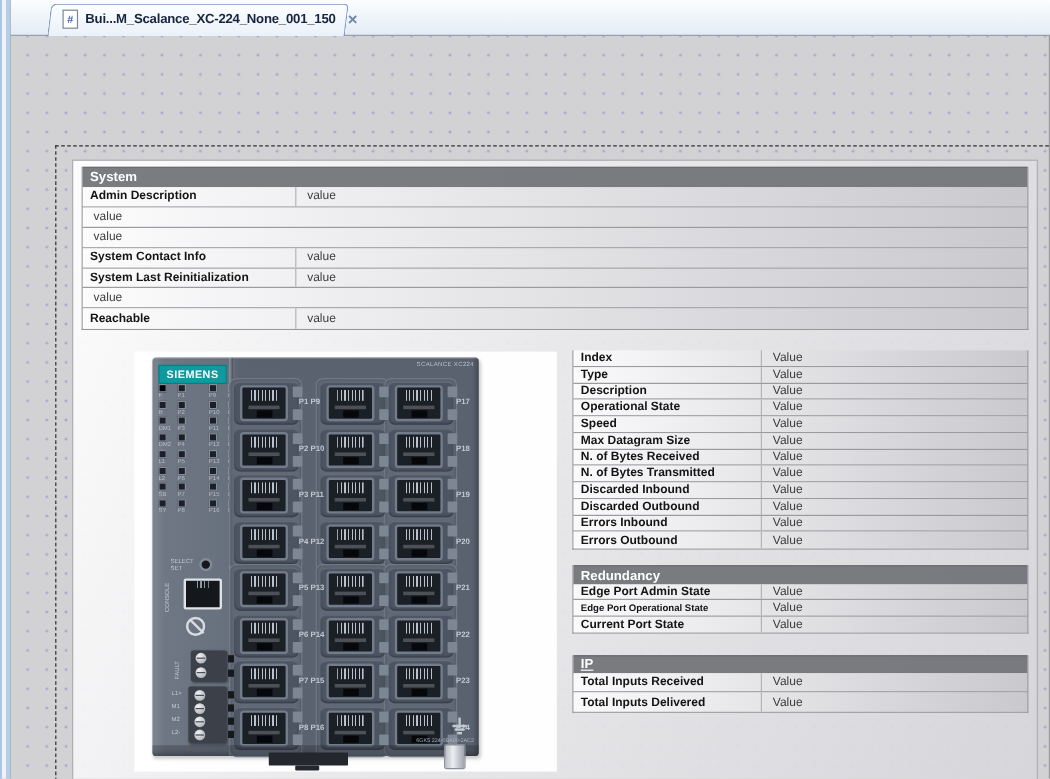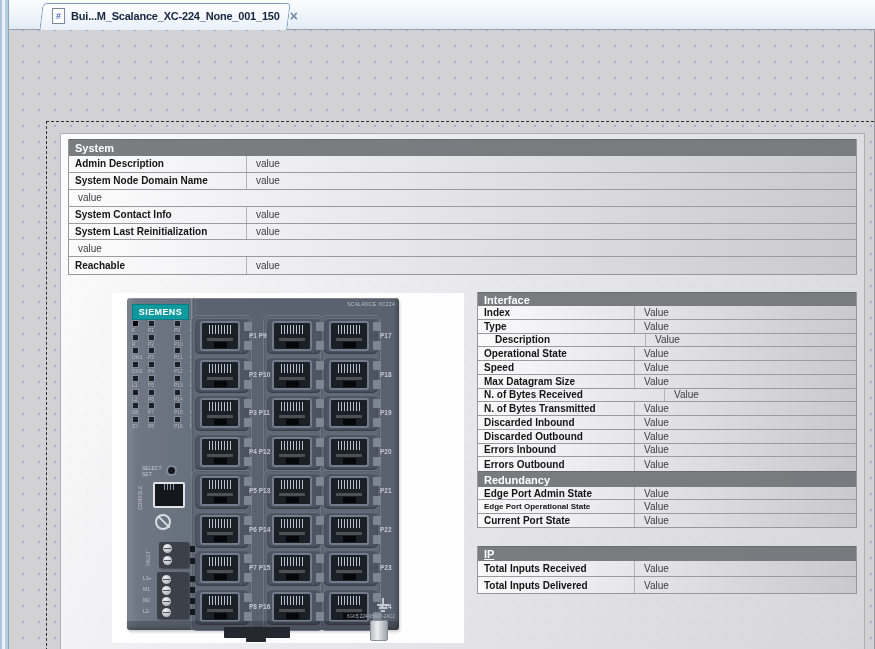--- a/index.html
+++ b/index.html
@@ -124,21 +124,20 @@
   <div id="panel"></div>
 
   <div id="tables-root">
       <div class="tbl" style="left: 59px; top: 109px; width: 789px;">
         <div class="tbl-h" style="height: 17px;">System</div>
         <div class="tbl-r" style="height: 16.9px;">
           <div class="tbl-l" style="width: 178px;">Admin Description</div>
           <div class="tbl-v">value</div>
         </div>
         <div class="tbl-r" style="height: 16.9px;">
-          <div class="tbl-l" style="width: 178px;">System Node Domain Name</div>
           <div class="tbl-v">value</div>
         </div>
         <div class="tbl-r" style="height: 16.9px;">
           <div class="tbl-v">value</div>
         </div>
         <div class="tbl-r" style="height: 16.9px;">
           <div class="tbl-l" style="width: 178px;">System Contact Info</div>
           <div class="tbl-v">value</div>
         </div>
         <div class="tbl-r" style="height: 16.9px;">
@@ -147,47 +146,46 @@
         </div>
         <div class="tbl-r" style="height: 16.9px;">
           <div class="tbl-v">value</div>
         </div>
         <div class="tbl-r" style="height: 16.9px;">
           <div class="tbl-l" style="width: 178px;">Reachable</div>
           <div class="tbl-v">value</div>
         </div>
       </div>
       <div class="tbl" style="left: 468px; top: 262px; width: 380px;">
-        <div class="tbl-h" style="height: 14px;">Interface</div>
         <div class="tbl-r" style="height: 13.75px;">
           <div class="tbl-l" style="width: 157px;">Index</div>
           <div class="tbl-v">Value</div>
         </div>
         <div class="tbl-r" style="height: 13.75px;">
           <div class="tbl-l" style="width: 157px;">Type</div>
           <div class="tbl-v">Value</div>
         </div>
         <div class="tbl-r" style="height: 13.75px;">
-          <div class="tbl-l" style="width: 157px; margin-left: 11px;">Description</div>
+          <div class="tbl-l" style="width: 157px;">Description</div>
           <div class="tbl-v">Value</div>
         </div>
         <div class="tbl-r" style="height: 13.75px;">
           <div class="tbl-l" style="width: 157px;">Operational State</div>
           <div class="tbl-v">Value</div>
         </div>
         <div class="tbl-r" style="height: 13.75px;">
           <div class="tbl-l" style="width: 157px;">Speed</div>
           <div class="tbl-v">Value</div>
         </div>
         <div class="tbl-r" style="height: 13.75px;">
           <div class="tbl-l" style="width: 157px;">Max Datagram Size</div>
           <div class="tbl-v">Value</div>
         </div>
         <div class="tbl-r" style="height: 13.75px;">
-          <div class="tbl-l" style="width: 187px;">N. of Bytes Received</div>
+          <div class="tbl-l" style="width: 157px;">N. of Bytes Received</div>
           <div class="tbl-v">Value</div>
         </div>
         <div class="tbl-r" style="height: 13.75px;">
           <div class="tbl-l" style="width: 157px;">N. of Bytes Transmitted</div>
           <div class="tbl-v">Value</div>
         </div>
         <div class="tbl-r" style="height: 13.75px;">
           <div class="tbl-l" style="width: 157px;">Discarded Inbound</div>
           <div class="tbl-v">Value</div>
         </div>

